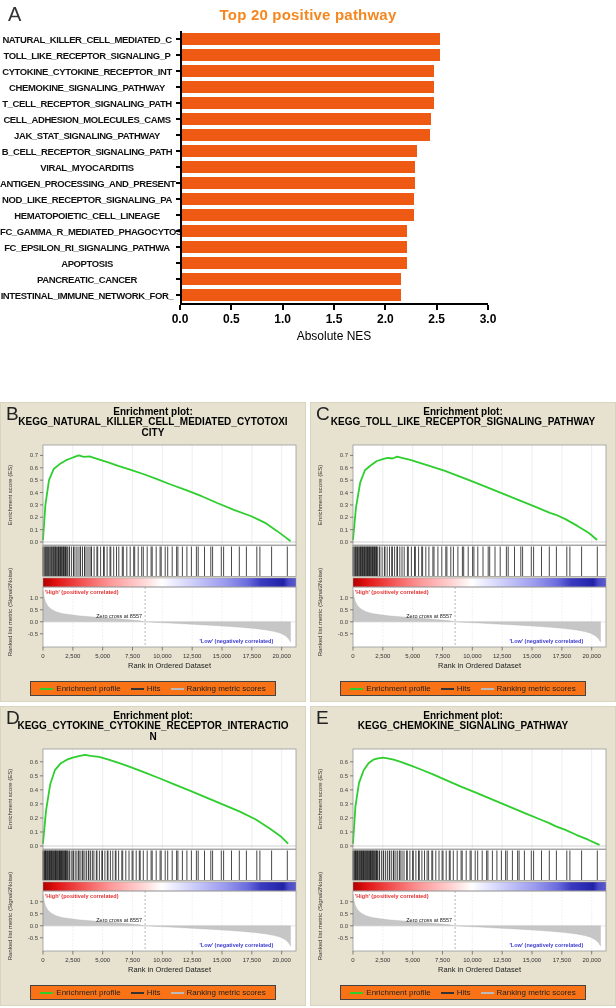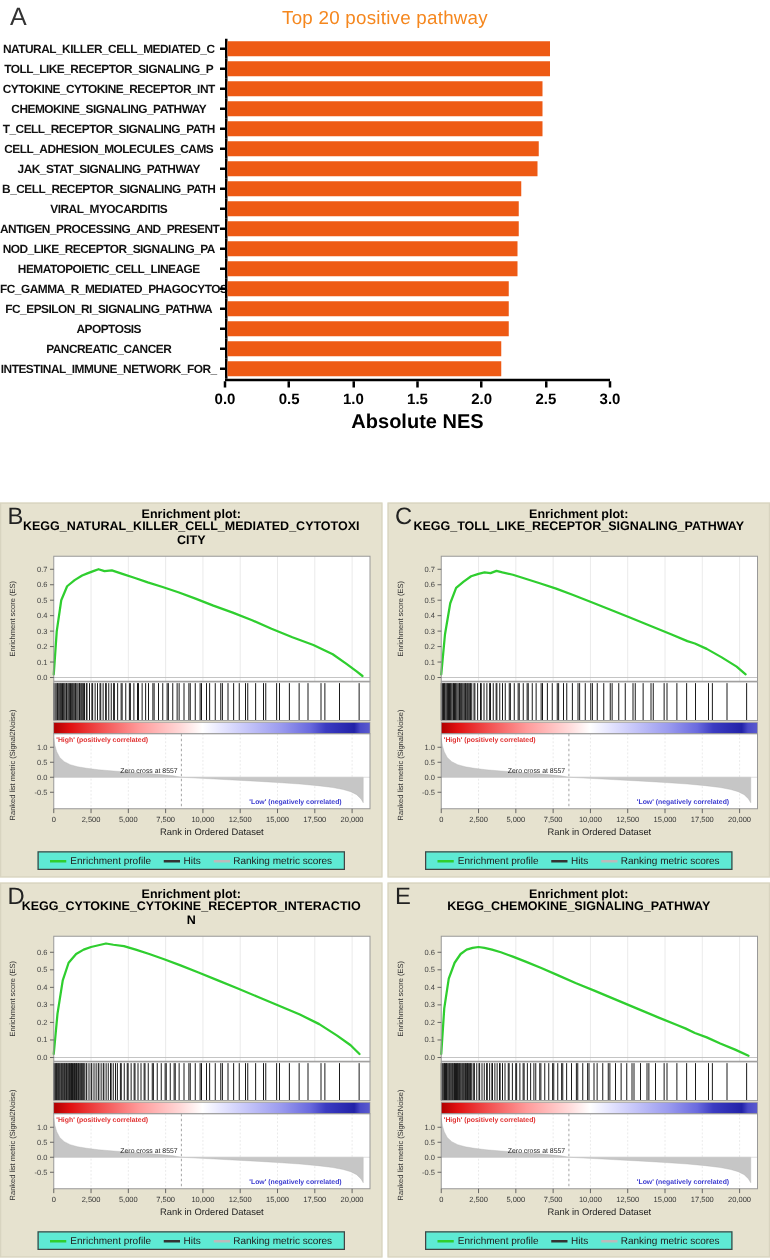--- a/index.html
+++ b/index.html
@@ -3,43 +3,43 @@
 <meta charset="utf-8">
 <style>
   html,body{margin:0;padding:0;background:#fff;}
   body{width:616px;height:1008px;font-family:"Liberation Sans",sans-serif;}
   .figure{position:relative;width:616px;height:1008px;background:#fff;overflow:hidden;}
 
   
   .panelA{position:relative;height:400px;box-sizing:border-box;padding-top:2px;}
   .panel-letter{font-size:20px;color:#333;line-height:1;}
   .letter-a{position:absolute;left:8px;top:4px;}
-  .barchart-title{margin:4px 0 0 0;text-align:center;font-size:15px;font-weight:normal;letter-spacing:0.2px;}
+  .barchart-title{margin:4px 0 0 0;text-align:center;font-size:15px;font-weight:bold;letter-spacing:0.2px;}
   .barchart{margin-top:8px;}
   .bar-row{display:flex;align-items:center;height:16px;}
   .bar-label{width:174px;text-align:center;font-size:9.5px;font-weight:bold;letter-spacing:-0.4px;color:#111;white-space:nowrap;}
   .row-tick{width:4px;height:2px;background:#000;margin-left:2px;flex:none;}
   .bar-track{flex:0 0 308px;height:16px;border-left:2px solid #000;position:relative;display:flex;align-items:center;}
   .bar{height:11.5px;}
   .bar-xaxis{margin-left:180px;width:308px;height:2px;background:#000;position:relative;}
   .x-tick{position:absolute;top:2px;}
   .x-tick-mark{width:2px;height:5px;background:#000;transform:translateX(-1px);}
   .x-tick-label{position:absolute;top:7px;left:0;transform:translateX(-50%);font-size:12px;font-weight:bold;color:#000;white-space:nowrap;}
-  .bar-xlabel{margin-left:180px;width:308px;text-align:center;font-size:16px;font-weight:bold;margin-top:24px;color:#000;}
+  .bar-xlabel{margin-left:180px;width:308px;text-align:center;font-size:12px;font-weight:normal;margin-top:24px;color:#000;}
 
   
   .gsea-grid{display:grid;grid-template-columns:306px 306px;grid-auto-rows:300px;gap:4px;width:616px;margin-top:2px;}
   .gsea-panel{position:relative;box-sizing:border-box;border:1px solid #d8d4c0;padding-top:3px;}
   .gsea-letter{position:absolute;left:5px;top:1px;font-size:19px;color:#222;line-height:1;}
   .gsea-title{height:36px;display:flex;flex-direction:column;justify-content:flex-start;}
   .gsea-title-line1{font-size:10px;font-weight:bold;text-align:center;color:#000;}
   .gsea-title-line2{font-size:10px;font-weight:bold;text-align:center;color:#000;word-break:break-all;line-height:1.08;padding:0 14px;}
   .gsea-svg{display:block;width:300px;height:238px;margin:0 auto;}
   .gsea-legend{display:flex;justify-content:center;margin-top:1px;}
-  .legend-box{display:flex;align-items:center;gap:10px;border:1px solid #444;background:#5eead4;padding:2px 9px;font-size:8px;color:#222;white-space:nowrap;}
+  .legend-box{display:flex;align-items:center;gap:10px;border:1px solid #444;background:#f97316;padding:2px 9px;font-size:8px;color:#222;white-space:nowrap;}
   .leg-item{display:flex;align-items:center;}
   .leg-line{display:inline-block;width:13px;height:2px;margin-right:3px;}
 </style>
 </head>
 <body>
 
 <div class="figure">
 
   <section class="panelA">
     <div class="panel-letter letter-a">A</div>

